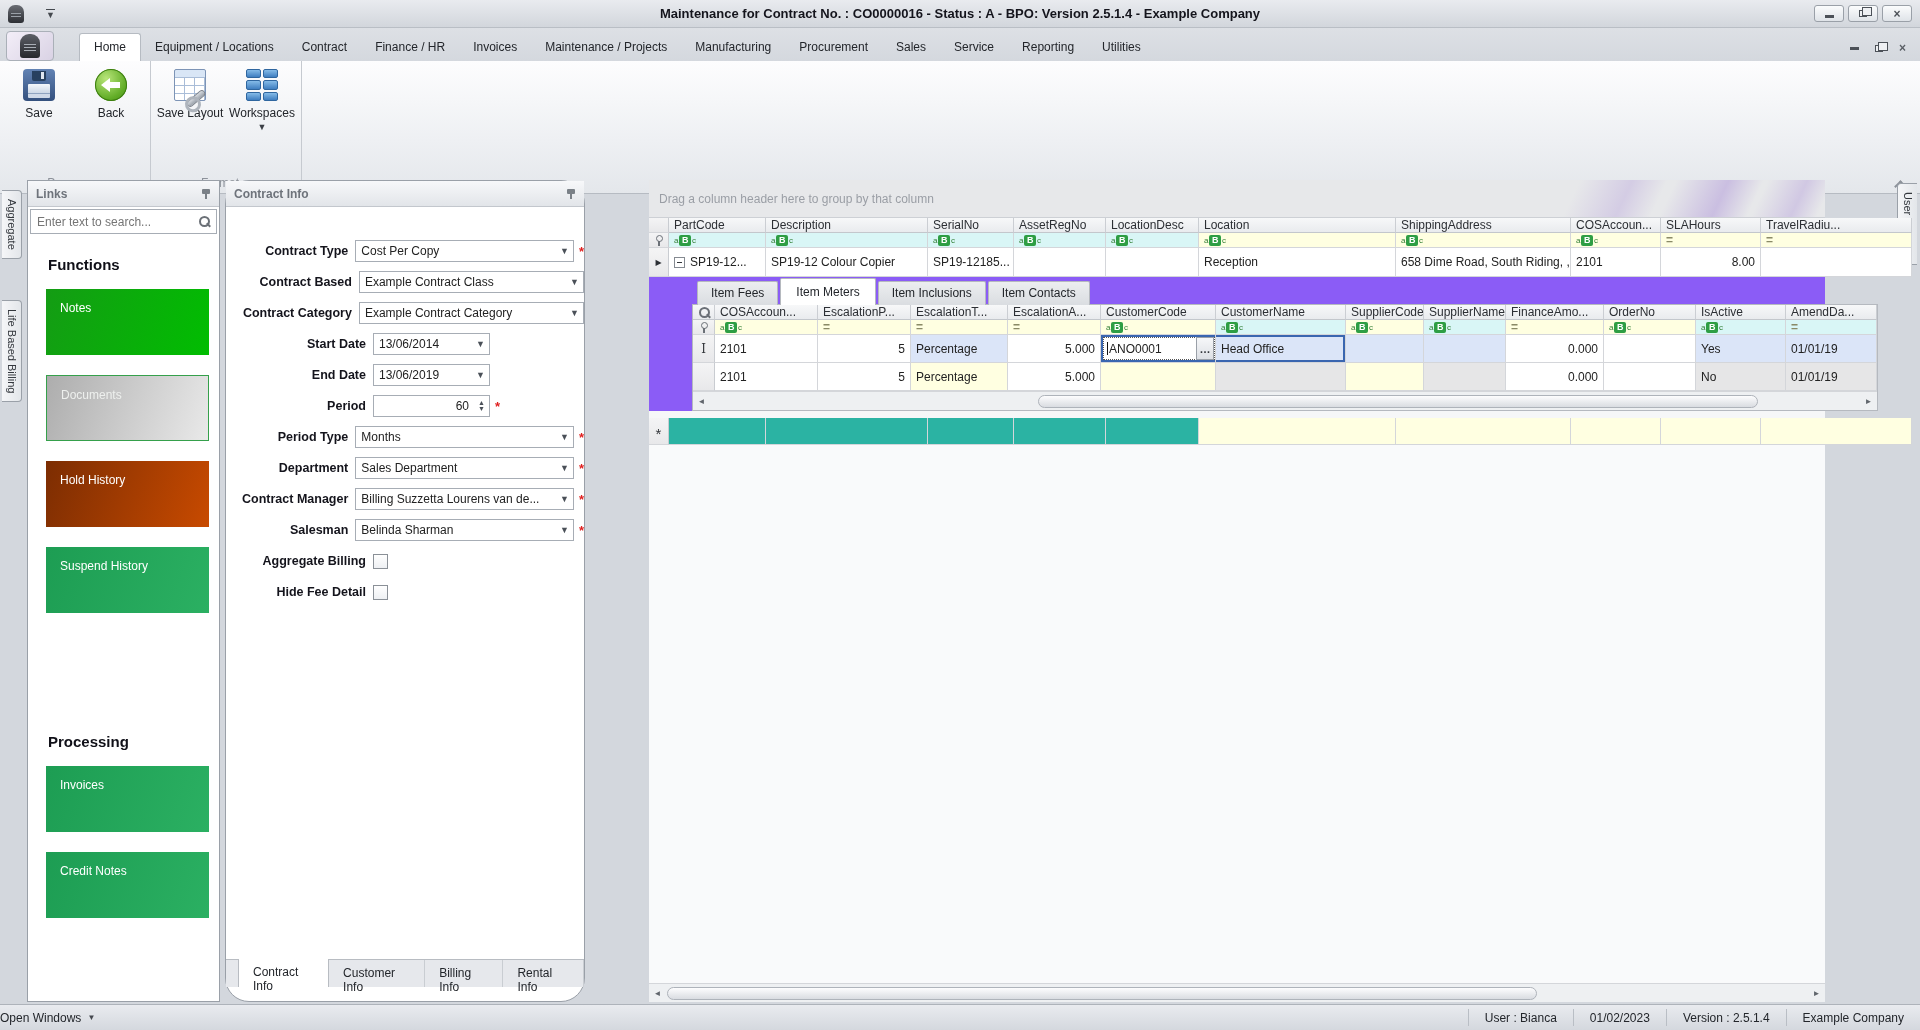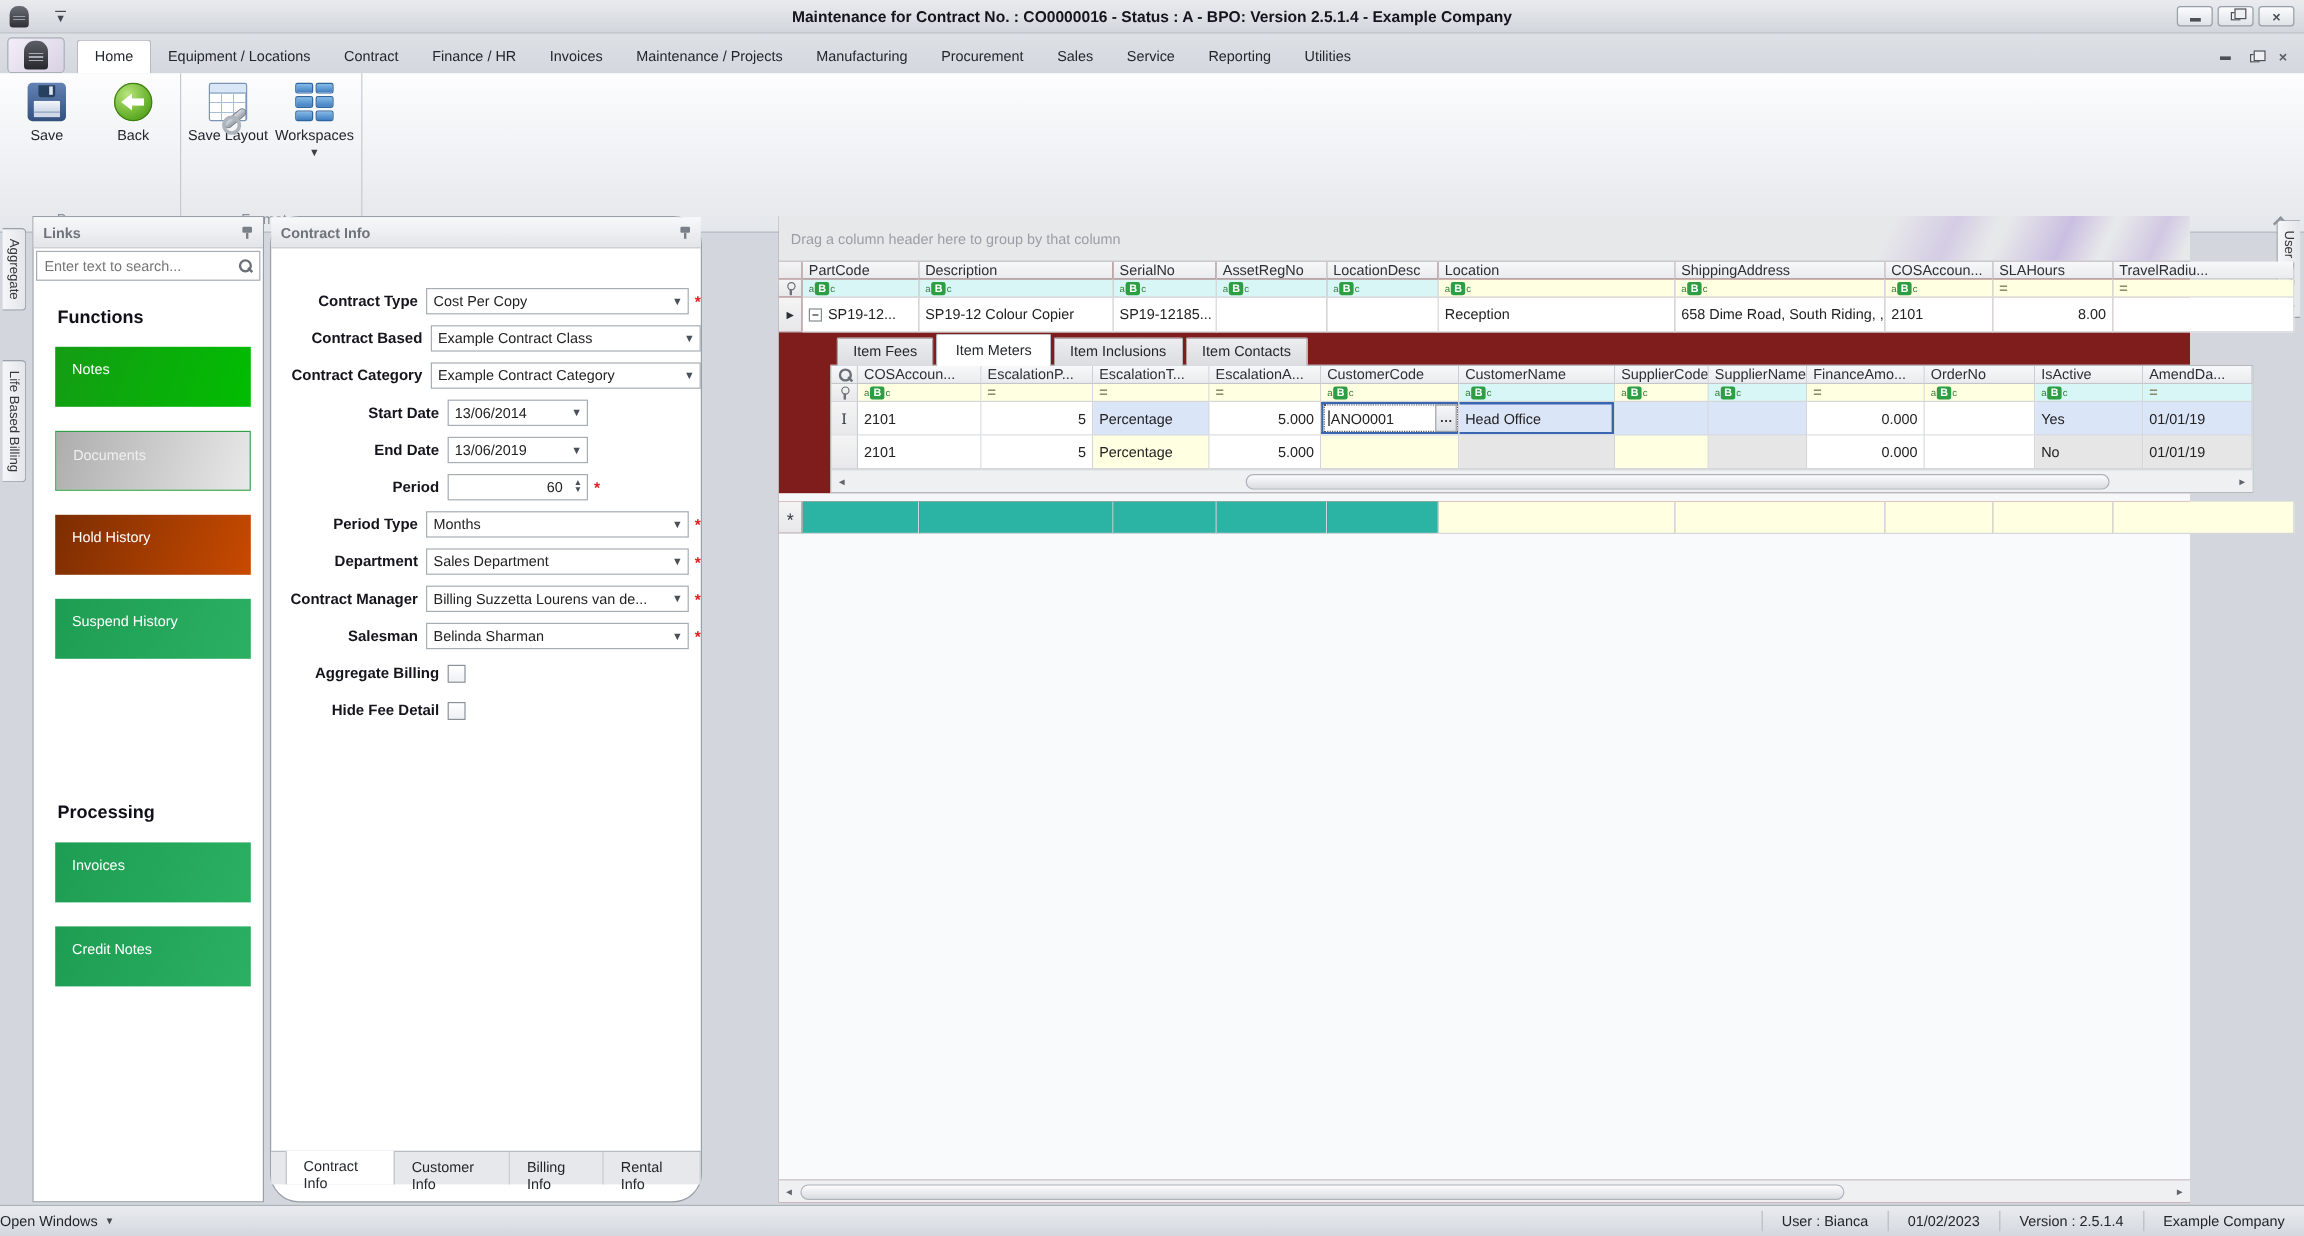--- a/index.html
+++ b/index.html
@@ -22,21 +22,21 @@
   .wbtn { width:30px; height:17px; border:1px solid #9aa0a8; border-radius:3px;
     background:linear-gradient(#fbfcfd,#dfe3e8); display:flex; align-items:center; justify-content:center; color:#4c5158; }
   .g-min { width:9px; height:3px; background:#4c5158; margin-top:6px; }
   .g-restore { width:8px; height:7px; border:1px solid #4c5158; position:relative; background:#eef0f3; }
   .g-restore::before { content:""; position:absolute; left:2px; top:-4px; width:8px; height:7px;
     border:1px solid #4c5158; background:#eef0f3; }
   .g-close { font-weight:bold; font-size:12px; line-height:10px; }
 
   
   .ribbon-tabs { position:absolute; left:0; top:28px; width:1920px; height:33px;
-    background:linear-gradient(#dde0e5,#d4d8de); display:flex; align-items:flex-end; }
+    background:linear-gradient(#dde0e5,#d4d8de); display:flex; align-items:flex-end;gap:15px; }
   .app-button { width:48px; height:30px; margin:0 10px 0 6px; border:1px solid #aab0b8; border-radius:4px;
     background:linear-gradient(135deg,#f3eef8,#d9d2e4); display:flex; align-items:center; justify-content:center; }
   .helmet { width:20px; height:24px; background:linear-gradient(#5c5e66,#26282d); border-radius:9px 9px 3px 3px; position:relative; }
   .helmet::after { content:""; position:absolute; left:4px; top:10px; width:12px; height:7px;
     background:repeating-linear-gradient(#a8adb5 0 1px, transparent 1px 3px); }
   .rtab { padding:6px 14px 7px; color:#23262b; white-space:nowrap; }
   .rtab.active { background:#fff; border:1px solid #b6bbc2; border-bottom:none; border-radius:3px 3px 0 0; }
   .mdi-btns { margin-left:auto; display:flex; gap:16px; padding:0 14px 8px 0; color:#5a5f66; align-items:center; }
 
   
@@ -93,21 +93,21 @@
   .pin::after { content:""; position:absolute; left:4px; top:7px; width:2px; height:5px; background:#7a8087; }
 
   
   #links-panel { left:27px; width:193px; }
   .search-box { margin:2px; height:25px; border:1px solid #a7adb5; background:#fff; display:flex; align-items:center; }
   .search-box input { flex:1; border:none; outline:none; padding:0 6px; font:inherit; color:#8e939b; background:transparent; }
   .lens { width:13px; height:13px; position:relative; margin-right:6px; }
   .lens::before { content:""; position:absolute; left:1px; top:1px; width:7px; height:7px; border:2px solid #6b7077; border-radius:50%; }
   .lens::after { content:""; position:absolute; left:8px; top:9px; width:5px; height:2px; background:#6b7077; transform:rotate(45deg); }
   .links-heading { margin:22px 0 16px 20px; font-size:15px; font-weight:bold; color:#101018; }
-  .link-btn { width:163px; height:50px; margin:0 0 20px 18px; color:#fff; padding:12px 2px 0 14px; cursor:pointer; }
+  .link-btn { width:163px; height:66px; margin:0 0 20px 18px; color:#fff; padding:12px 2px 0 14px; cursor:pointer; }
   .link-btn.green { background:linear-gradient(110deg,#149c14,#01bd01); }
   .link-btn.gray { background:linear-gradient(110deg,#adadad,#e9e9e9); border:1px solid #35a04b; color:#eef0ee; }
   .link-btn.red { background:linear-gradient(110deg,#7c2d02,#c84a00); }
   .link-btn.emerald { background:linear-gradient(110deg,#1d9d53,#2bb062); }
   .links-gap { height:78px; }
 
   
   #contract-panel { left:225px; width:360px;border-radius:24px; }
   .form-area { padding-top:33px; }
   .form-row { display:flex; align-items:center; height:22px; margin-bottom:9px; }
@@ -122,21 +122,21 @@
     color:#4a5058; font-size:7px; line-height:6px; }
   .fld.num .val { text-align:right; }
   .req { color:#e02020; font-weight:bold; margin-left:5px; font-size:13px; }
   .cb { width:15px; height:15px; border:1px solid #8a9097; background:linear-gradient(#fff,#eef0f3); }
   .btabs { position:absolute; left:0; right:0; bottom:14px; height:28px; background:#e6e8ec;
     border-top:1px solid #b8bcc2; display:flex; align-items:stretch; padding-left:12px; }
   .btab { padding:6px 14px; color:#23262b; border-right:1px solid #c9cdd2; }
   .btab.active { background:#fff; border-right:1px solid #b8bcc2; border-left:1px solid #b8bcc2; margin-top:-1px; }
 
   
-  #grid-area { left:649px; width:1176px; border:none; background:#7f1d1d; display:flex; flex-direction:column; }
+  #grid-area { left:649px; width:1176px; border:none; background:#8b5cf6; display:flex; flex-direction:column; }
   .group-bar { height:38px; background:#e7e8ea; border-bottom:1px solid #cdd0d5; position:relative; overflow:hidden;
     display:flex; align-items:center; padding-left:10px; color:#9a9ea5; }
   .decor { position:absolute; right:0; top:0; width:420px; height:38px; pointer-events:none;
     background:linear-gradient(115deg, transparent 40%, rgba(167,140,214,.30) 52%, transparent 60%),
                linear-gradient(115deg, transparent 62%, rgba(167,140,214,.45) 74%, transparent 82%),
                linear-gradient(115deg, transparent 83%, rgba(167,140,214,.35) 92%, transparent 98%); }
   .grow { display:flex; align-items:stretch; }
   .gcell { border-right:1px solid #d4d6da; border-bottom:1px solid #d4d6da; padding:0 5px; display:flex;
     align-items:center; white-space:nowrap; overflow:hidden; flex:0 0 auto; }
   .hcell { background:linear-gradient(#f7f8f9,#e9ebee); color:#2c2f34; border-right:1px solid #cbced3; border-bottom:1px solid #c3c7cc; }

